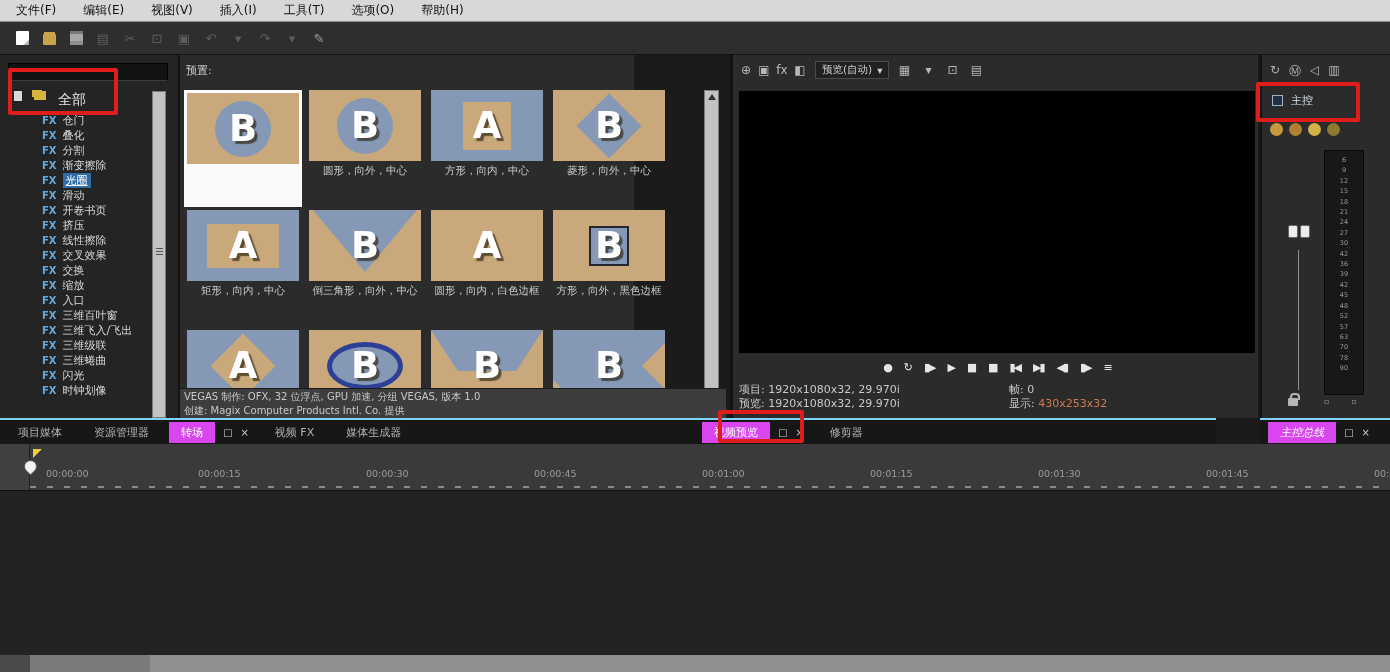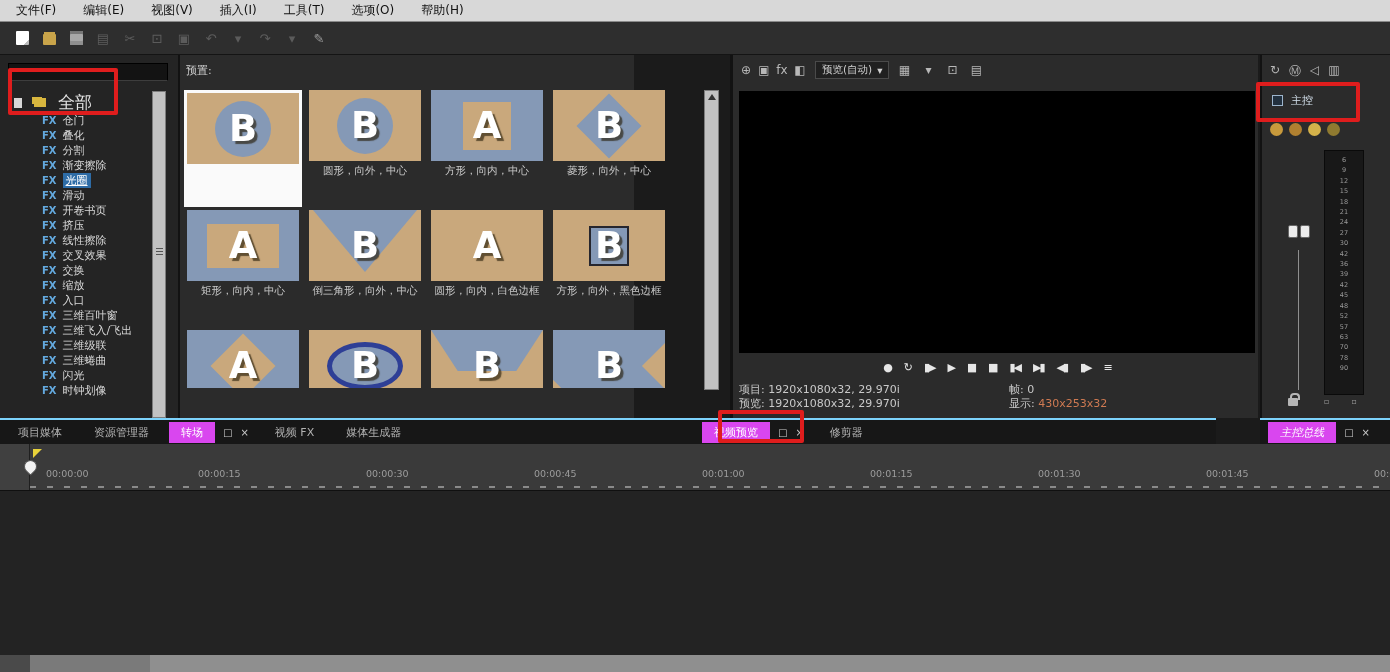--- a/index.html
+++ b/index.html
@@ -24,21 +24,21 @@
 
   
   .panel{position:absolute;background:#272727;}
   #left-panel{left:0;top:55px;width:180px;height:363px;background:#242424;border-right:2px solid #121212;}
   #mid-panel{left:180px;top:55px;width:454px;height:363px;background:#2b2b2b;}
   #preview-panel{left:730px;top:55px;width:528px;height:363px;background:#2b2b2b;border-left:3px solid #121212;}
   #master-panel{left:1260px;top:55px;width:130px;height:363px;background:#2b2b2b;border-left:2px solid #121212;}
 
   
   .search-box{position:absolute;left:8px;top:8px;width:160px;height:18px;background:#131313;border:1px solid #000;border-bottom-color:#3d3d3d;}
-  .tree-all{position:absolute;left:14px;top:36px;display:flex;align-items:center;gap:12px;font-size:17px;color:#e4e4e4;}
+  .tree-all{position:absolute;left:14px;top:36px;display:flex;gap:12px;font-size:14px;color:#e4e4e4;}
   .ic-doc-s{width:8px;height:10px;background:#d8d8d8;}
   .ic-folder-s{width:12px;height:9px;background:#d8b63e;box-shadow:-3px -2px 0 -1px #d8b63e;}
   .fx-list{position:absolute;left:0;top:58px;width:152px;height:305px;overflow:hidden;}
   .fx-row{display:flex;align-items:center;height:15px;padding-left:42px;font-size:11px;white-space:nowrap;}
   .fx-badge{color:#64a9de;font-weight:bold;font-size:10px;margin-right:6px;letter-spacing:0;}
   .fx-label{color:#d9d9d9;}
   .fx-row.sel .fx-label{background:#2e6ca6;color:#fff;padding:0 3px;text-decoration:underline;}
   .vscroll{position:absolute;background:#c2c2c2;border:1px solid #7d7d7d;}
   #left-scroll{left:152px;top:36px;width:14px;height:327px;}
   .scroll-notch{position:absolute;left:3px;top:48%;width:7px;height:1px;background:#555;box-shadow:0 3px 0 #555,0 6px 0 #555;}
@@ -341,20 +341,24 @@
             <span class="sh sh-notch1"></span>
             <span class="sh sh-notch2"></span>
             <span class="letter">B</span>
           </div>
           <div class="cap"></div>
         </div>
       </div>
     <div class="vscroll" id="mid-scroll">
       <span class="scroll-arrow"></span>
     </div>
+    <div class="info-bar">
+      <div>VEGAS 制作: OFX, 32 位浮点, GPU 加速, 分组 VEGAS, 版本 1.0</div>
+      <div>创建: Magix Computer Products Intl. Co. 提供</div>
+    </div>
   </div>
 
   <div class="panel" id="preview-panel">
     <div class="pv-toolbar">
       <span class="pv-ic" id="pv-ic-holder">
           <span class="pv-ic">⊕</span>
           <span class="pv-ic">▣</span>
           <span class="pv-ic">fx</span>
           <span class="pv-ic">◧</span>
         </span>

